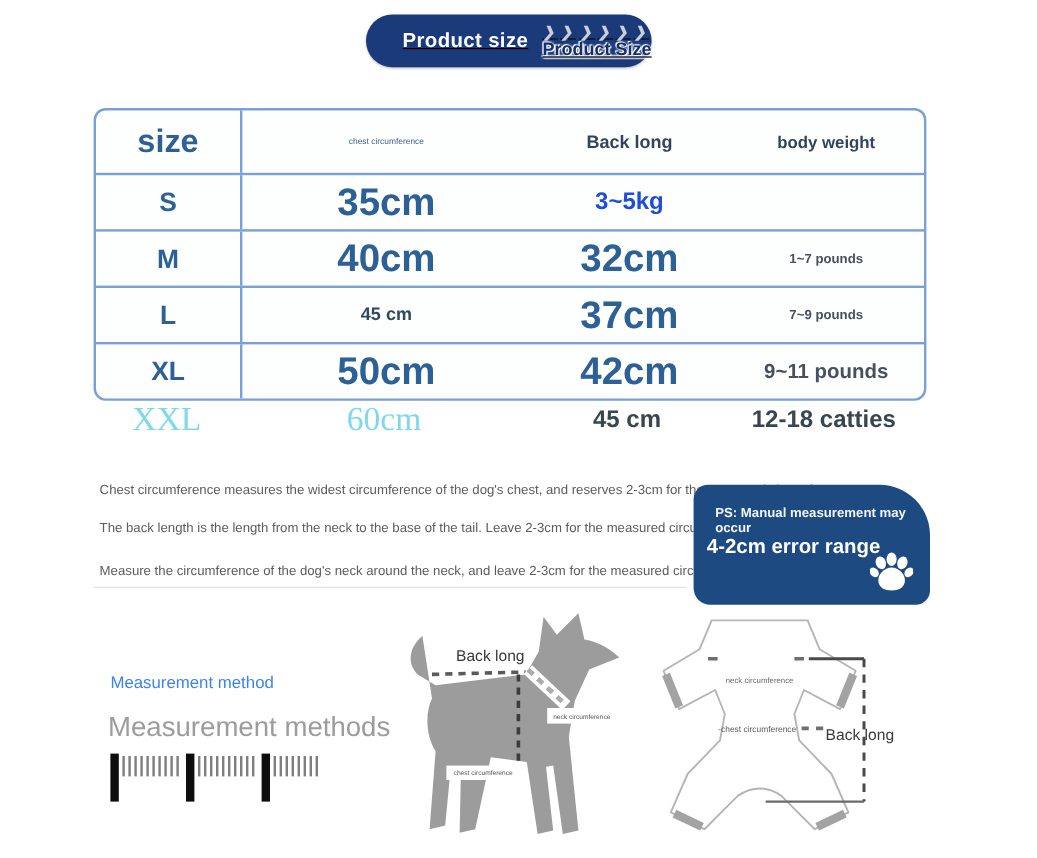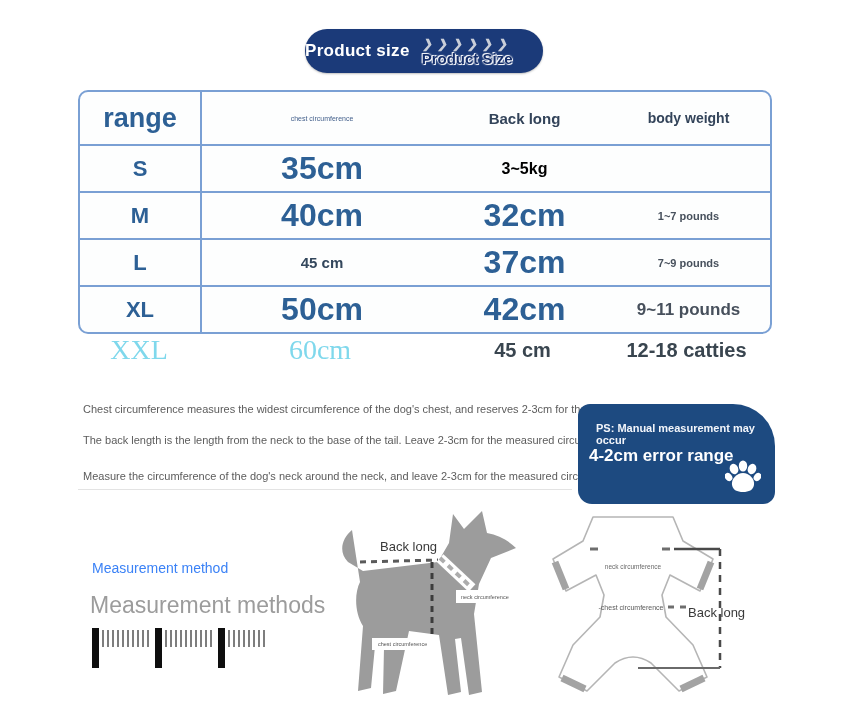--- a/index.html
+++ b/index.html
@@ -1,22 +1,22 @@
 <!DOCTYPE html>
 <html><head>
 <meta charset="utf-8">
 <style>
   html,body{margin:0;padding:0;background:#ffffff;}
   .canvas{position:relative;width:864px;height:715px;background:#fff;overflow:hidden;
           font-family:"Liberation Sans",sans-serif;}
 
   
-  .badge{position:absolute;left:305px;top:29px;width:238px;height:44px;background:#1b3a79;
-         border-radius:22px;display:flex;align-items:center;justify-content:flex-start;gap:12px;
-         box-shadow:0 1px 2px rgba(0,0,0,.25);}
+  .badge{position:absolute;left:305px;top:12px;width:238px;height:44px;background:#1b3a79;
+         border-radius:22px;display:flex;align-items:center;justify-content:flex-end;gap:12px;
+         box-shadow:0 1px 2px rgba(0,0,0,.25);text-decoration:underline;}
   .badge-left{color:#ffffff;font-size:17px;font-weight:bold;letter-spacing:.3px;}
   .badge-right{display:flex;flex-direction:column;align-items:center;line-height:1;margin-top:2px;}
   .chevrons{display:flex;gap:2px;margin-bottom:1px;}
   .chevrons span{color:#c9ced9;font-size:12px;font-weight:bold;transform:skewX(-12deg);
                  letter-spacing:3px;}
   .badge-right .shadow-title{color:#142e6b;font-size:15px;font-weight:bold;
         text-shadow:0 0 2px #fff,0 0 2px #fff,1px 1px 0 #e8ecf5,-1px -1px 0 #e8ecf5;}
 
   
   .size-table{position:absolute;left:78px;top:90px;width:694px;border:2px solid #7aa0d4;
@@ -27,21 +27,21 @@
   .t-row:last-child{border-bottom:none;}
   .t-cell{text-align:center;}
   .col-size{border-right:2px solid #7aa0d4;height:100%;display:flex;align-items:center;justify-content:center;}
   .h-size{font-size:27px;color:#2d6095;font-weight:600;}
   .h-chest{font-size:7px;color:#45618c;}
   .h-back{font-size:15px;color:#33445a;font-weight:600;}
   .h-weight{font-size:14px;color:#33445a;font-weight:600;}
   .sz{font-size:22px;color:#2d6095;font-weight:600;}
   .num{font-size:32px;color:#2d6095;font-weight:600;}
   .num-small-dark{font-size:15px;color:#33475c;font-weight:600;}
-  .wt-big{font-size:16px;color:#000000;font-weight:600;}
+  .wt-big{font-size:20px;color:#1d4ed8;font-weight:600;}
   .wt-small{font-size:11px;color:#47505c;font-weight:600;}
   .wt-med{font-size:17px;color:#47505c;font-weight:600;}
 
   
   .xxl-row{position:absolute;left:78px;top:327px;width:694px;height:46px;display:grid;
            grid-template-columns:122px 240px 165px 163px;align-items:center;}
   .xxl-serif{font-family:"Liberation Serif",serif;font-size:28px;color:#7fd8ec;text-align:center;}
   .xxl-dark{font-size:20px;color:#39454f;font-weight:600;text-align:center;}
 
   
@@ -87,21 +87,21 @@
           <span>❯</span>
           <span>❯</span>
           <span>❯</span>
         </span>
       <span class="shadow-title">Product Size</span>
     </span>
   </div>
 
   <div class="size-table">
     <div class="t-row header">
-      <div class="t-cell col-size h-size">range</div>
+      <div class="t-cell col-size h-size">size</div>
       <div class="t-cell h-chest">chest circumference</div>
       <div class="t-cell h-back">Back long</div>
       <div class="t-cell h-weight">body weight</div>
     </div>
     <div class="t-row">
       <div class="t-cell col-size sz">S</div>
       <div class="t-cell num">35cm</div>
       <div class="t-cell wt-big">3~5kg</div>
     </div>
     <div class="t-row">

